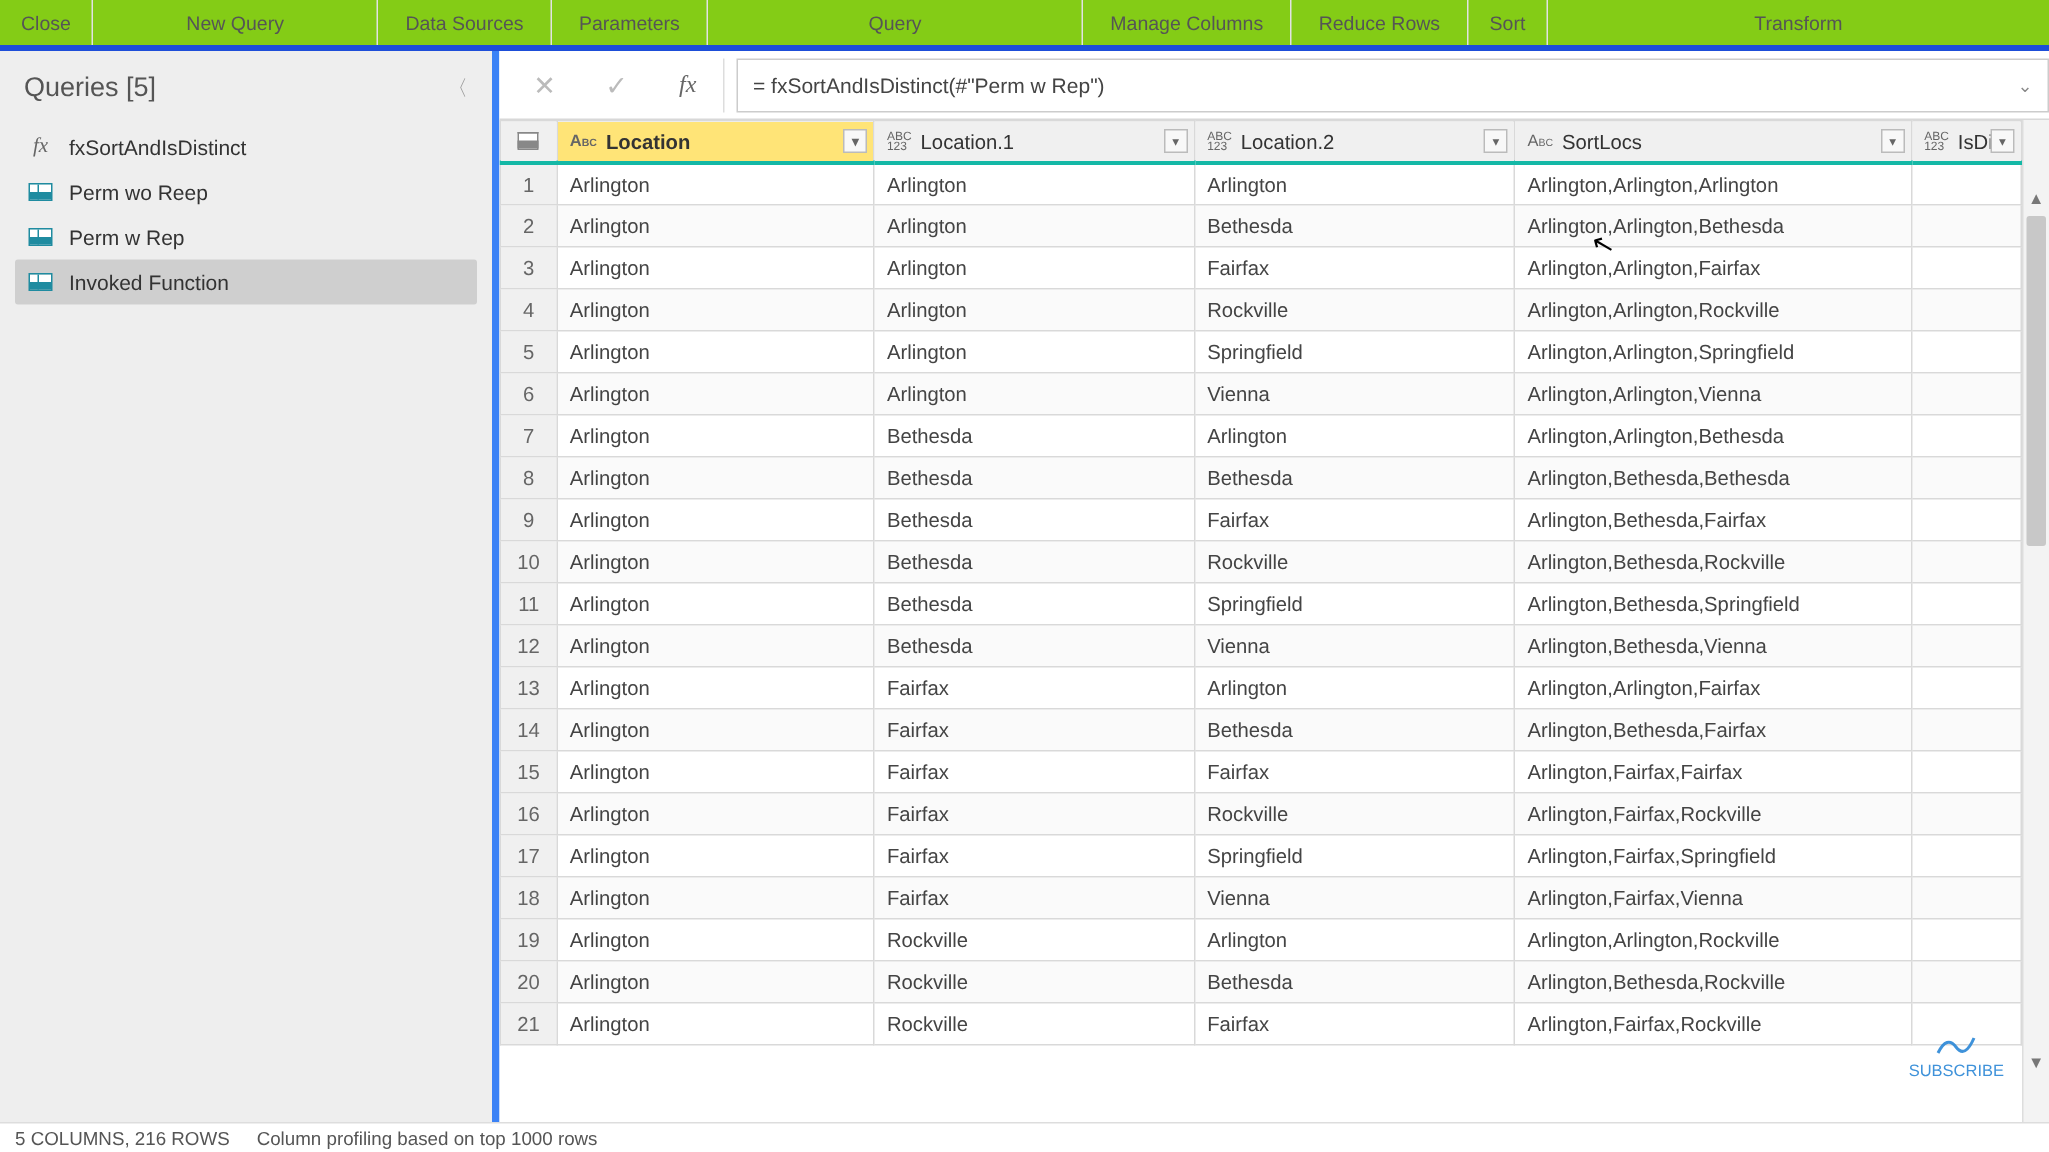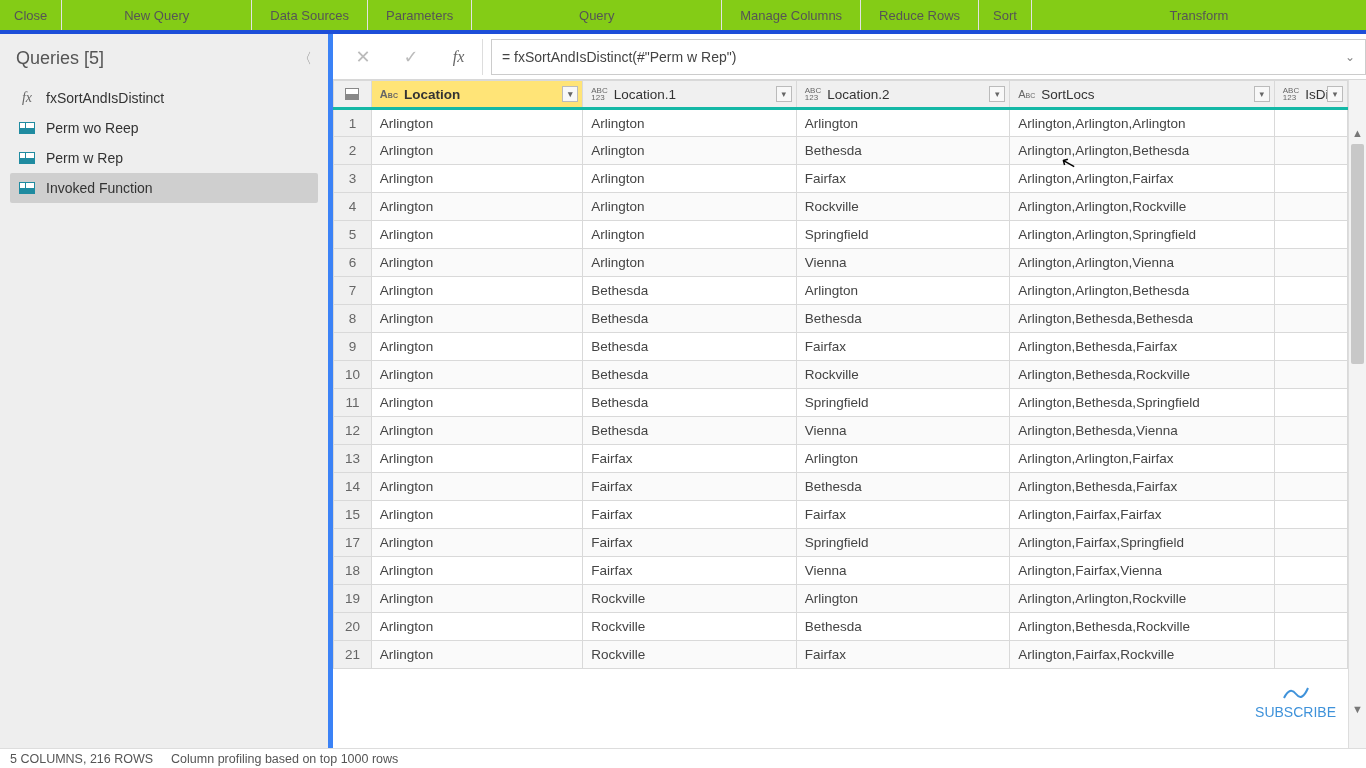--- a/index.html
+++ b/index.html
@@ -60,21 +60,21 @@
 .hscroll .arrowh { width:18px; height:100%; display:flex; align-items:center; justify-content:center; color:#777; font-size:11px;}
 .hscroll .track { flex:1; height:100%; position:relative;}
 .hscroll .thumbh { position:absolute; top:2px; bottom:2px; left:0; width:870px; background:#c8c8c8; border-radius:2px;}
 
 
 .status { height: 20px; background: #fff; border-top: 1px solid #ddd; display: flex; align-items: center; padding: 0 10px; font-size: 12.5px; color: #555; gap: 18px;}
 
 
 .cursor { position: absolute; top: 118px; left: 728px; font-size: 18px; color:#000; pointer-events:none; z-index:5; transform: rotate(-15deg);}
 
-.subscribe { position:absolute; right:30px; bottom:28px; font-size:14px; color:#2b87d6; text-align:right; opacity:.9;}
+.subscribe { position:absolute; right:30px; bottom:28px; font-size:11px; color:#2b87d6; text-align:right; opacity:.9;}
 .subscribe svg { display:block; margin:0 auto 2px;}
 </style>
 </head>
 <body>
 
 <div class="ribbon">
   <div class="item small">Close</div>
   <div class="item" style="flex:0 0 190px">New Query</div>
   <div class="item">Data Sources</div>
   <div class="item">Parameters</div>
@@ -305,20 +305,28 @@
               </tr>
               <tr>
                 <td class="rownum">15</td>
                 <td>Arlington</td>
                 <td>Fairfax</td>
                 <td>Fairfax</td>
                 <td>Arlington,Fairfax,Fairfax</td>
                 <td></td>
               </tr>
               <tr>
+                <td class="rownum">16</td>
+                <td>Arlington</td>
+                <td>Fairfax</td>
+                <td>Rockville</td>
+                <td>Arlington,Fairfax,Rockville</td>
+                <td></td>
+              </tr>
+              <tr>
                 <td class="rownum">17</td>
                 <td>Arlington</td>
                 <td>Fairfax</td>
                 <td>Springfield</td>
                 <td>Arlington,Fairfax,Springfield</td>
                 <td></td>
               </tr>
               <tr>
                 <td class="rownum">18</td>
                 <td>Arlington</td>

